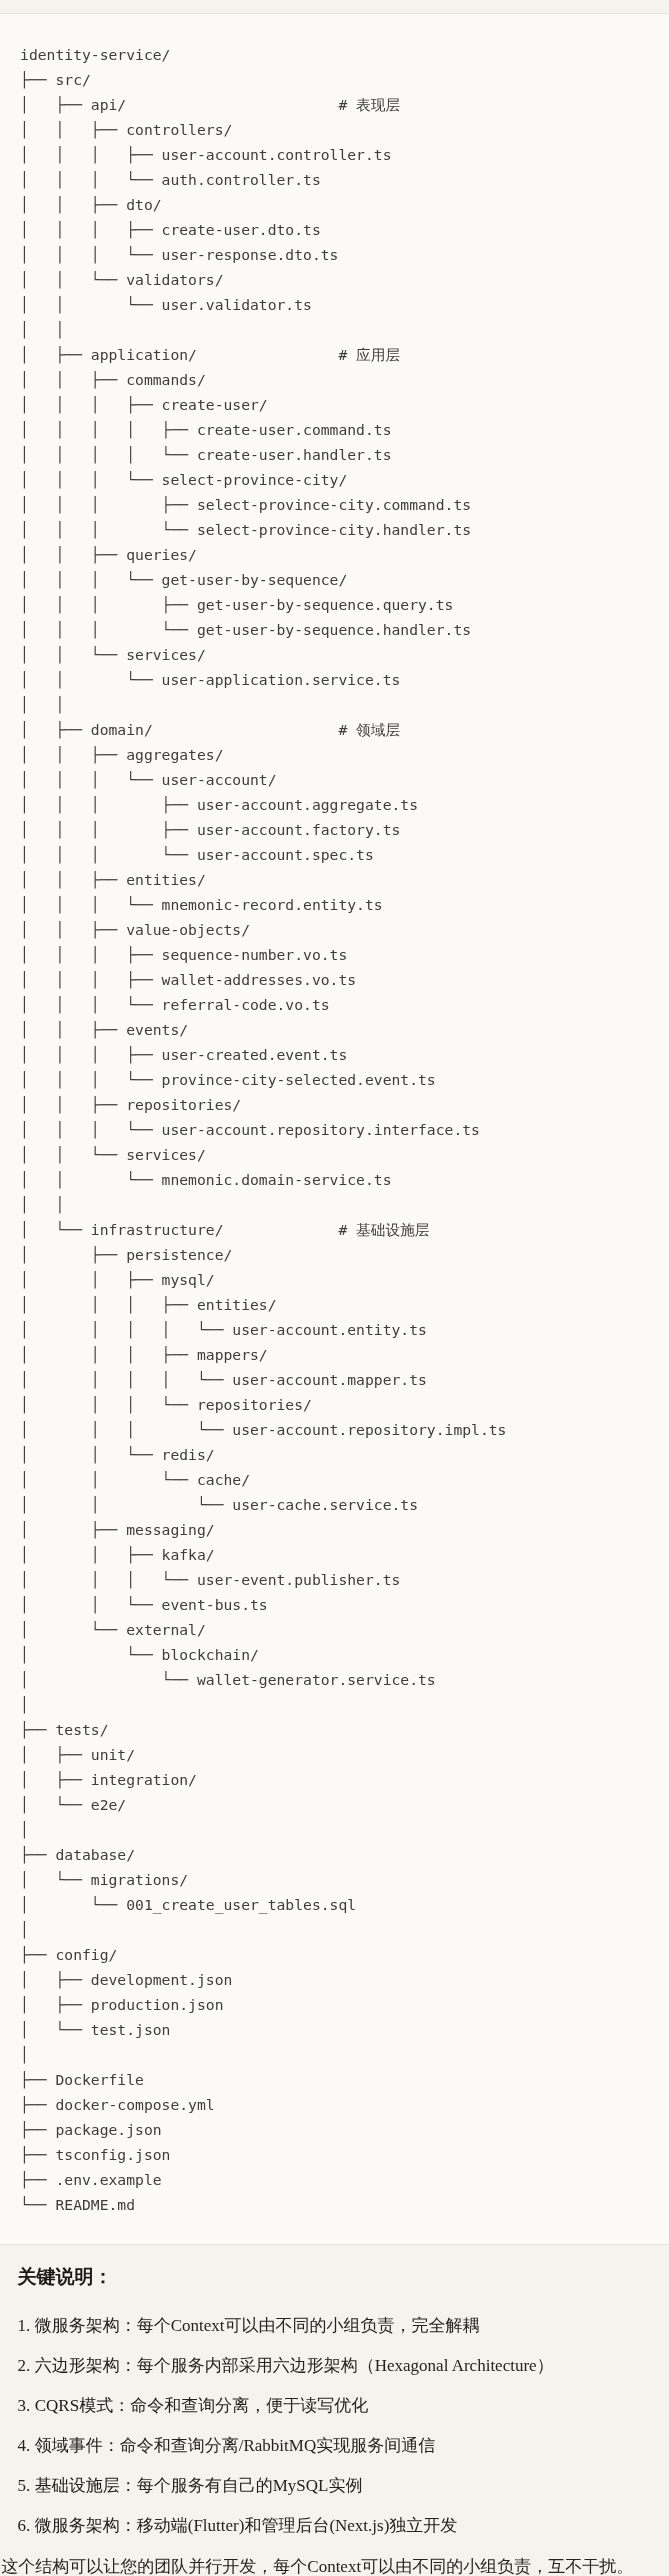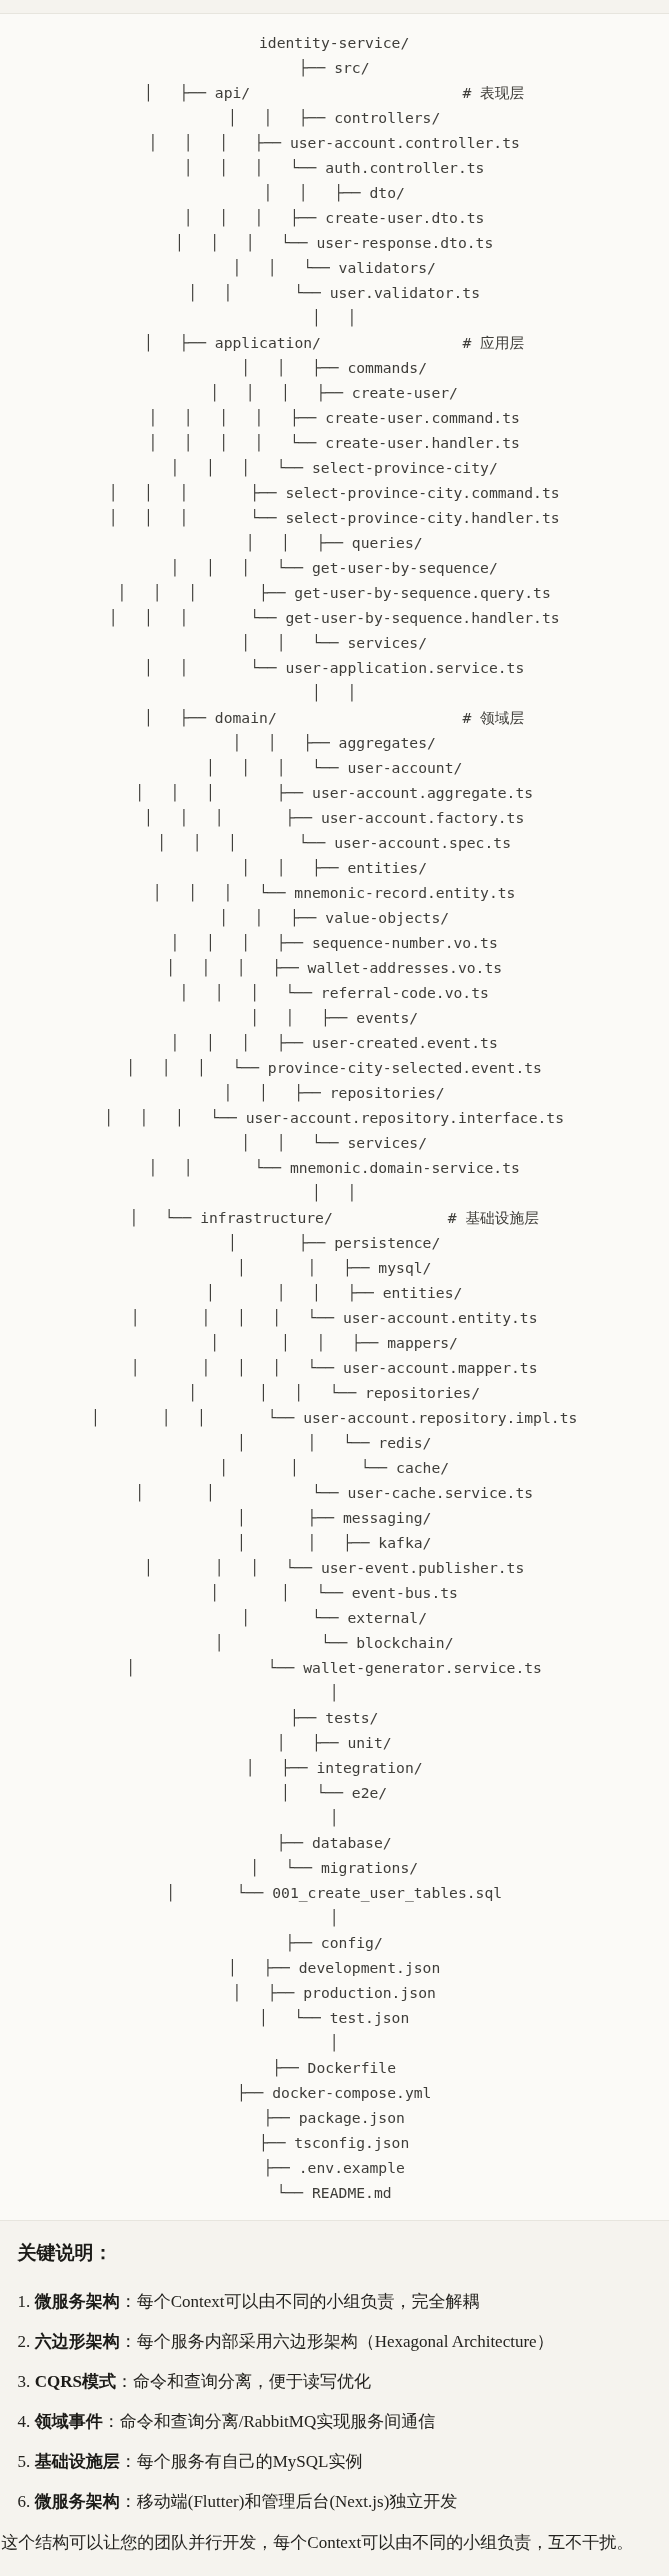--- a/index.html
+++ b/index.html
@@ -28,27 +28,26 @@
   }
   .code-block {
     margin-top: 12.5px;
     background: #FBFAF7;
     border-top: 0.6px solid #E7E5DE;
     border-bottom: 0.6px solid #E7E5DE;
     padding: 16.3px 8.8px 15px 8.1px;
     box-sizing: border-box;
   }
   .code-block pre {
-    margin: 0;
+    margin: 12px;
     font-family: "DejaVu Sans Mono", "Liberation Mono", monospace;
     font-size: 14.7px;
     line-height: 25px;
     color: #3E3D39;
     white-space: pre;
-    text-align: center;
   }
   .notes {
     padding: 0 7.5px 0 5.6px;
     margin-left: 12px;
   }
   .notes-heading {
     margin: 19px 0 0 0;
     font-size: 19px;
     line-height: 25px;
     font-weight: 700;
@@ -60,21 +59,21 @@
   .note-item {
     font-size: 17px;
     line-height: 25px;
     margin-bottom: 15px;
     color: #24231F;
   }
   .note-item .num {
     margin-right: 4.4px;
   }
   .note-item .term {
-    font-weight: 700;
+    font-weight: 400;
     color: #1B1A17;
   }
   .doc-footer {
     margin: 16.3px 0 0 0;
     padding: 0 6.3px 0 1.3px;
     font-size: 17px;
     line-height: 25px;
     color: #24231F;
   }
 </style>

